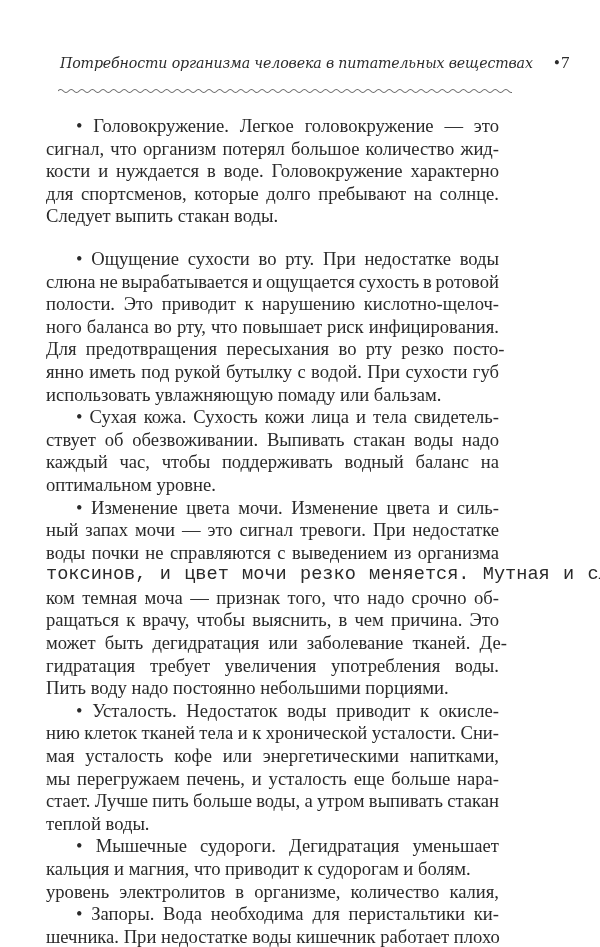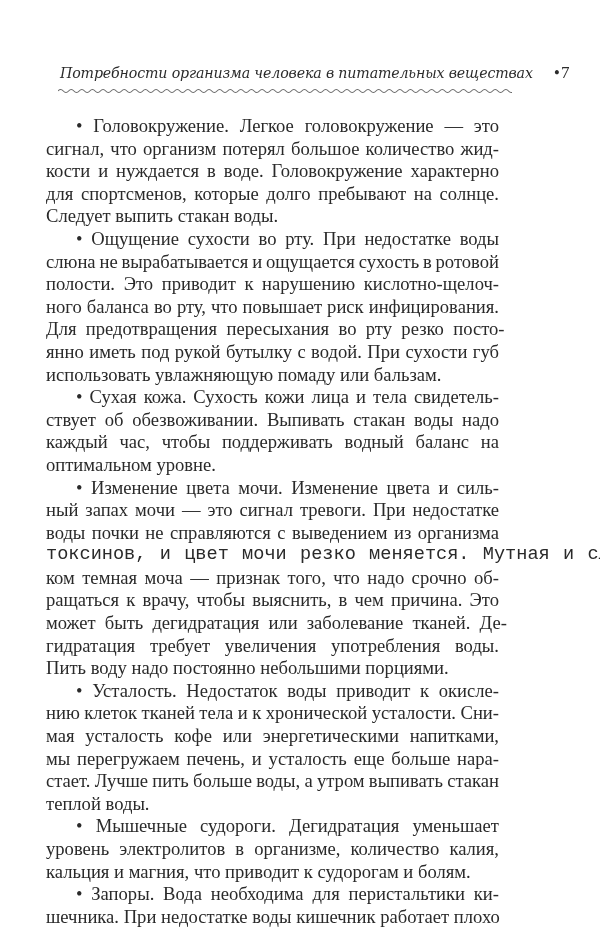--- a/index.html
+++ b/index.html
@@ -1,21 +1,21 @@
 <!DOCTYPE html>
 <html><head>
 <meta charset="utf-8">
 <style>
   html, body { margin: 0; padding: 0; background: #ffffff; }
   body { width: 600px; height: 947px; position: relative; overflow: hidden; }
   .page {
     position: absolute; left: 0; top: 0; width: 600px; height: 947px; background: #fff;
   }
   .running-head {
-    position: absolute; left: 60px; top: 63px; width: 452px; height: 22px;
+    position: absolute; left: 60px; top: 53px; width: 452px; height: 22px;
     font-family: "DejaVu Serif", "Liberation Serif", serif;
     font-style: italic; font-size: 14.2px; color: #2b2b2b;
     display: flex; align-items: baseline;
   }
   .running-head .title { white-space: nowrap; letter-spacing: -0.15px; }
   .running-head .bullet { margin-left: 20px; font-style: normal; font-size: 14px; }
   .running-head .pagenum { margin-left: auto; font-style: normal; font-family: "Liberation Serif", serif; font-size: 17px; }
   .wave { position: absolute; left: 58px; top: 87px; width: 454px; height: 8px; }
   .body-text {
     position: absolute; left: 46px; top: 115px; width: 453px;
@@ -39,21 +39,21 @@
 
   <div class="body-text" id="body-text">
       <div class="para-block">
         <div style="white-space: nowrap; height: 22.6px; padding-left: 30px;"><span style="display: inline-block; word-spacing: 6.17812px;">• Головокружение. Легкое головокружение — это</span></div>
         <div style="white-space: nowrap; height: 22.6px;"><span style="display: inline-block; word-spacing: 1.52344px;">сигнал, что организм потерял большое количество жид-</span></div>
         <div style="white-space: nowrap; height: 22.6px;"><span style="display: inline-block; word-spacing: 3.34115px;">кости и нуждается в воде. Головокружение характерно</span></div>
         <div style="white-space: nowrap; height: 22.6px;"><span style="display: inline-block; word-spacing: 2.95833px;">для спортсменов, которые долго пребывают на солнце.</span></div>
         <div style="white-space: nowrap; height: 22.6px;">Следует выпить стакан воды.</div>
       </div>
       <div class="para-block">
-        <div style="white-space: nowrap; height: 22.6px; padding-left: 30px;"><span style="display: inline-block; word-spacing: 4.09821px;">• Ощущение сухости во рту. При недостатке воды</span></div>
+        <div style="white-space: nowrap; height: 22.6px; padding-left: 30px; margin-top: 20px;"><span style="display: inline-block; word-spacing: 4.09821px;">• Ощущение сухости во рту. При недостатке воды</span></div>
         <div style="white-space: nowrap; height: 22.6px;"><span style="display: inline-block; word-spacing: -0.828125px;">слюна не вырабатывается и ощущается сухость в ротовой</span></div>
         <div style="white-space: nowrap; height: 22.6px;"><span style="display: inline-block; word-spacing: 3.96875px;">полости. Это приводит к нарушению кислотно-щелоч-</span></div>
         <div style="white-space: nowrap; height: 22.6px;"><span style="display: inline-block; word-spacing: 0.410714px;">ного баланса во рту, что повышает риск инфицирования.</span></div>
         <div style="white-space: nowrap; height: 22.6px;"><span style="display: inline-block; word-spacing: 4.69271px;">Для предотвращения пересыхания во рту резко посто-</span></div>
         <div style="white-space: nowrap; height: 22.6px;"><span style="display: inline-block; word-spacing: 0.793403px;">янно иметь под рукой бутылку с водой. При сухости губ</span></div>
         <div style="white-space: nowrap; height: 22.6px;">использовать увлажняющую помаду или бальзам.</div>
       </div>
       <div class="para-block">
         <div style="white-space: nowrap; height: 22.6px; padding-left: 30px;"><span style="display: inline-block; word-spacing: 2.38086px;">• Сухая кожа. Сухость кожи лица и тела свидетель-</span></div>
         <div style="white-space: nowrap; height: 22.6px;"><span style="display: inline-block; word-spacing: 4.10677px;">ствует об обезвоживании. Выпивать стакан воды надо</span></div>
@@ -74,21 +74,21 @@
       <div class="para-block">
         <div style="white-space: nowrap; height: 22.6px; padding-left: 30px;"><span style="display: inline-block; word-spacing: 5.00781px;">• Усталость. Недостаток воды приводит к окисле-</span></div>
         <div style="white-space: nowrap; height: 22.6px;"><span style="display: inline-block; word-spacing: -0.152344px;">нию клеток тканей тела и к хронической усталости. Сни-</span></div>
         <div style="white-space: nowrap; height: 22.6px;"><span style="display: inline-block; word-spacing: 6.13125px;">мая усталость кофе или энергетическими напитками,</span></div>
         <div style="white-space: nowrap; height: 22.6px;"><span style="display: inline-block; word-spacing: 2.19866px;">мы перегружаем печень, и усталость еще больше нара-</span></div>
         <div style="white-space: nowrap; height: 22.6px;"><span style="display: inline-block; word-spacing: -0.402344px;">стает. Лучше пить больше воды, а утром выпивать стакан</span></div>
         <div style="white-space: nowrap; height: 22.6px;">теплой воды.</div>
       </div>
       <div class="para-block">
         <div style="white-space: nowrap; height: 22.6px; padding-left: 30px;"><span style="display: inline-block; word-spacing: 8.55469px;">• Мышечные судороги. Дегидратация уменьшает</span></div>
+        <div style="white-space: nowrap; height: 22.6px;">кальция и магния, что приводит к судорогам и болям.</div>
         <div style="white-space: nowrap; height: 22.6px;"><span style="display: inline-block; word-spacing: 5.47813px;">уровень электролитов в организме, количество калия,</span></div>
-        <div style="white-space: nowrap; height: 22.6px;">кальция и магния, что приводит к судорогам и болям.</div>
       </div>
       <div class="para-block">
         <div style="white-space: nowrap; height: 22.6px; padding-left: 30px;"><span style="display: inline-block; word-spacing: 4.125px;">• Запоры. Вода необходима для перистальтики ки-</span></div>
         <div style="white-space: nowrap; height: 22.6px;">шечника. При недостатке воды кишечник работает плохо</div>
       </div>
     </div>
 </div>
 
 </body></html>

